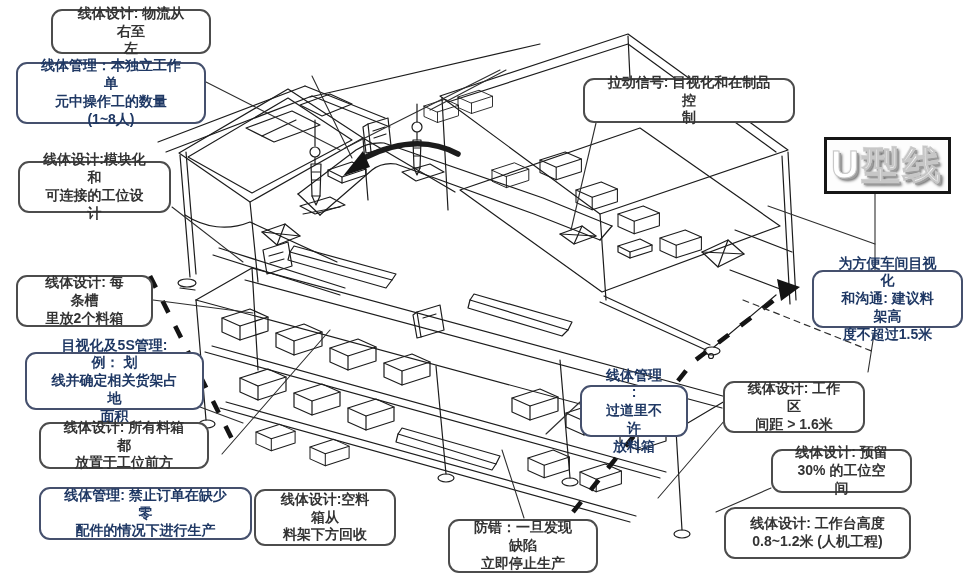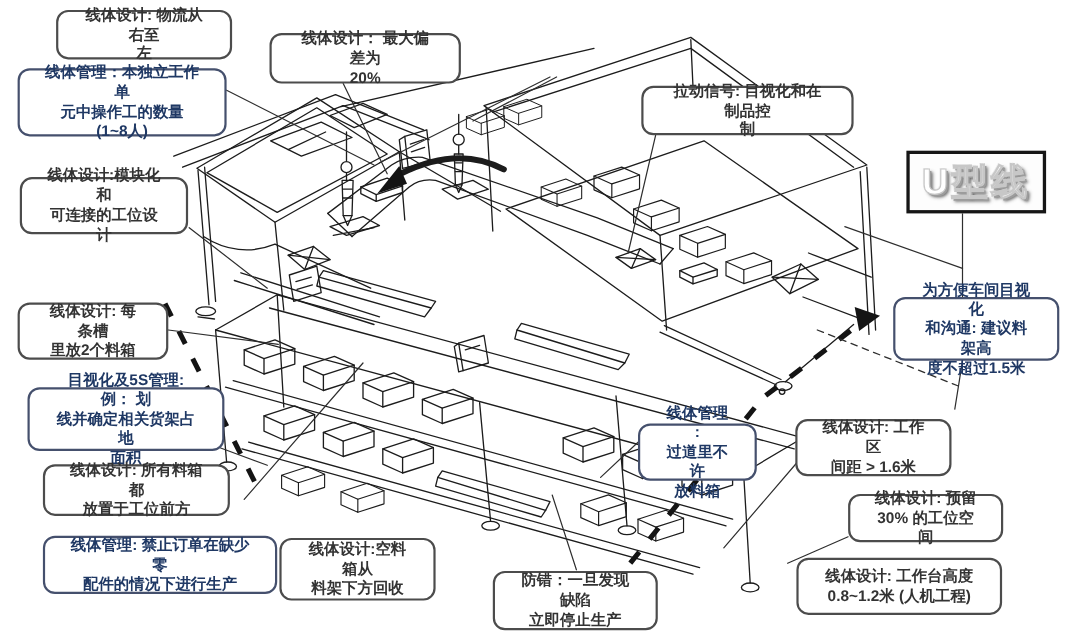--- a/index.html
+++ b/index.html
@@ -13,21 +13,21 @@
   .sketch .dash-thin{stroke:#2e2e2e;stroke-width:1.2;stroke-dasharray:6 5;}
   .sketch .solidfill{fill:#141414;stroke:none;}
   .sketch .thick{stroke-width:5.5;}
   .callout{position:absolute;box-sizing:border-box;border:2px solid #4c4c4c;border-radius:11px;
            background:#ffffff;display:flex;align-items:center;justify-content:center;
            text-align:center;white-space:pre-line;padding:1px 22px;
            font-weight:700;font-size:14px;line-height:1.27;color:#333333;z-index:5;}
   .callout.blue{color:#1f3864;border-color:#45506d;}
   .uline-title{position:absolute;box-sizing:border-box;border:3px solid #161616;background:#fdfdfd;
            display:flex;align-items:center;justify-content:center;z-index:5;
-           font-weight:700;font-size:33px;letter-spacing:3px;color:#ffffff;
+           font-weight:700;font-size:38px;letter-spacing:3px;color:#ffffff;
            -webkit-text-stroke:1px #c7c7c7;
            text-shadow:2px 2px 0 #9c9c9c,3px 3px 3px rgba(70,70,70,.85),-1px -1px 0 #ededed;}
 </style>
 </head>
 <body>
 
 <div class="stage">
 
   <svg class="sketch" viewBox="0 0 972 582">
     <defs>
@@ -220,25 +220,23 @@
   <div class="callout" style="left:51px;top:9px;width:160px;height:45px;">线体设计: 物流从右至
 左</div>
 
   <div class="callout blue" style="left:16px;top:62px;width:190px;height:62px;">线体管理：本独立工作单
 元中操作工的数量
 (1~8人)</div>
 
   <div class="callout" style="left:18px;top:161px;width:153px;height:52px;">线体设计:模块化和
 可连接的工位设计</div>
 
-  <div class="callout" style="left:245px;top:30px;width:174px;height:46px;">线体设计： 最大偏差为
-20%</div>
-
-
-  <div class="callout" style="left:583px;top:78px;width:193px;height:45px;">拉动信号: 目视化和在制品控
+
+
+  <div class="callout" style="left:583px;top:78px;width:212px;height:45px;">拉动信号: 目视化和在制品控
 制</div>
 
   <div class="callout" style="left:16px;top:275px;width:137px;height:52px;">线体设计: 每条槽
 里放2个料箱</div>
 
   <div class="callout blue" style="left:25px;top:352px;width:179px;height:58px;">目视化及5S管理:例： 划
 线并确定相关货架占地
 面积</div>
 
   <div class="callout" style="left:39px;top:422px;width:170px;height:47px;">线体设计: 所有料箱都

